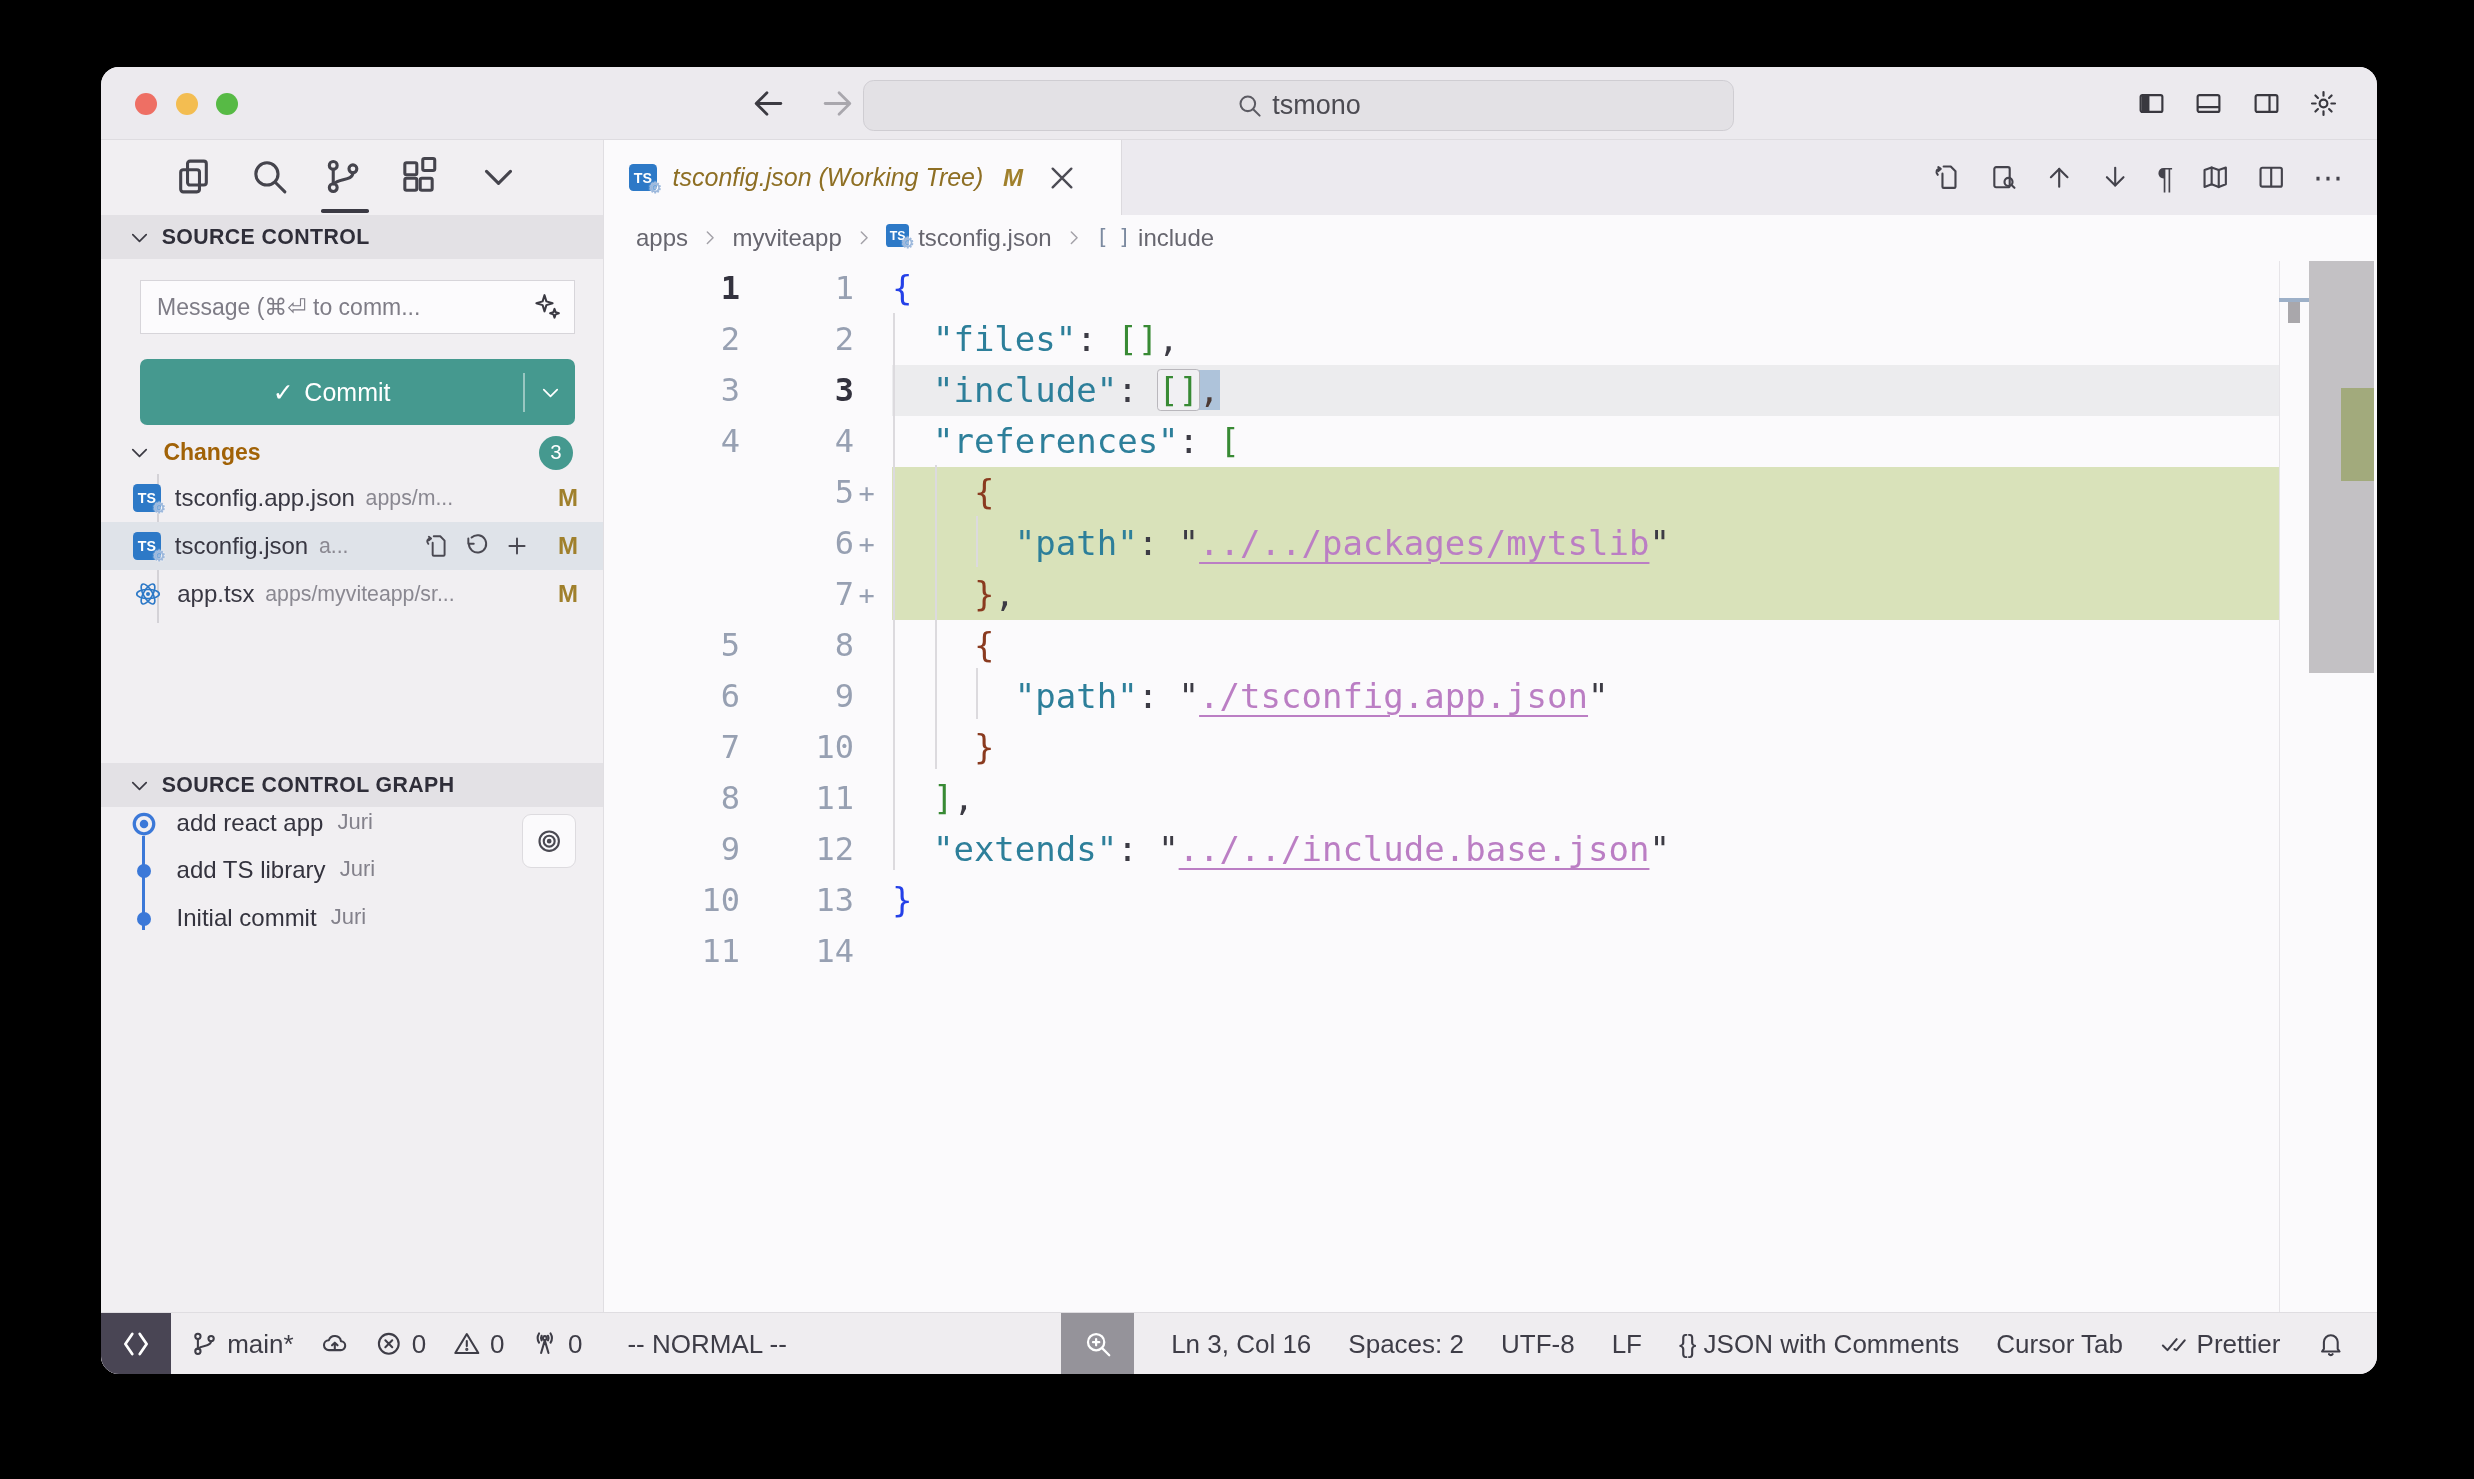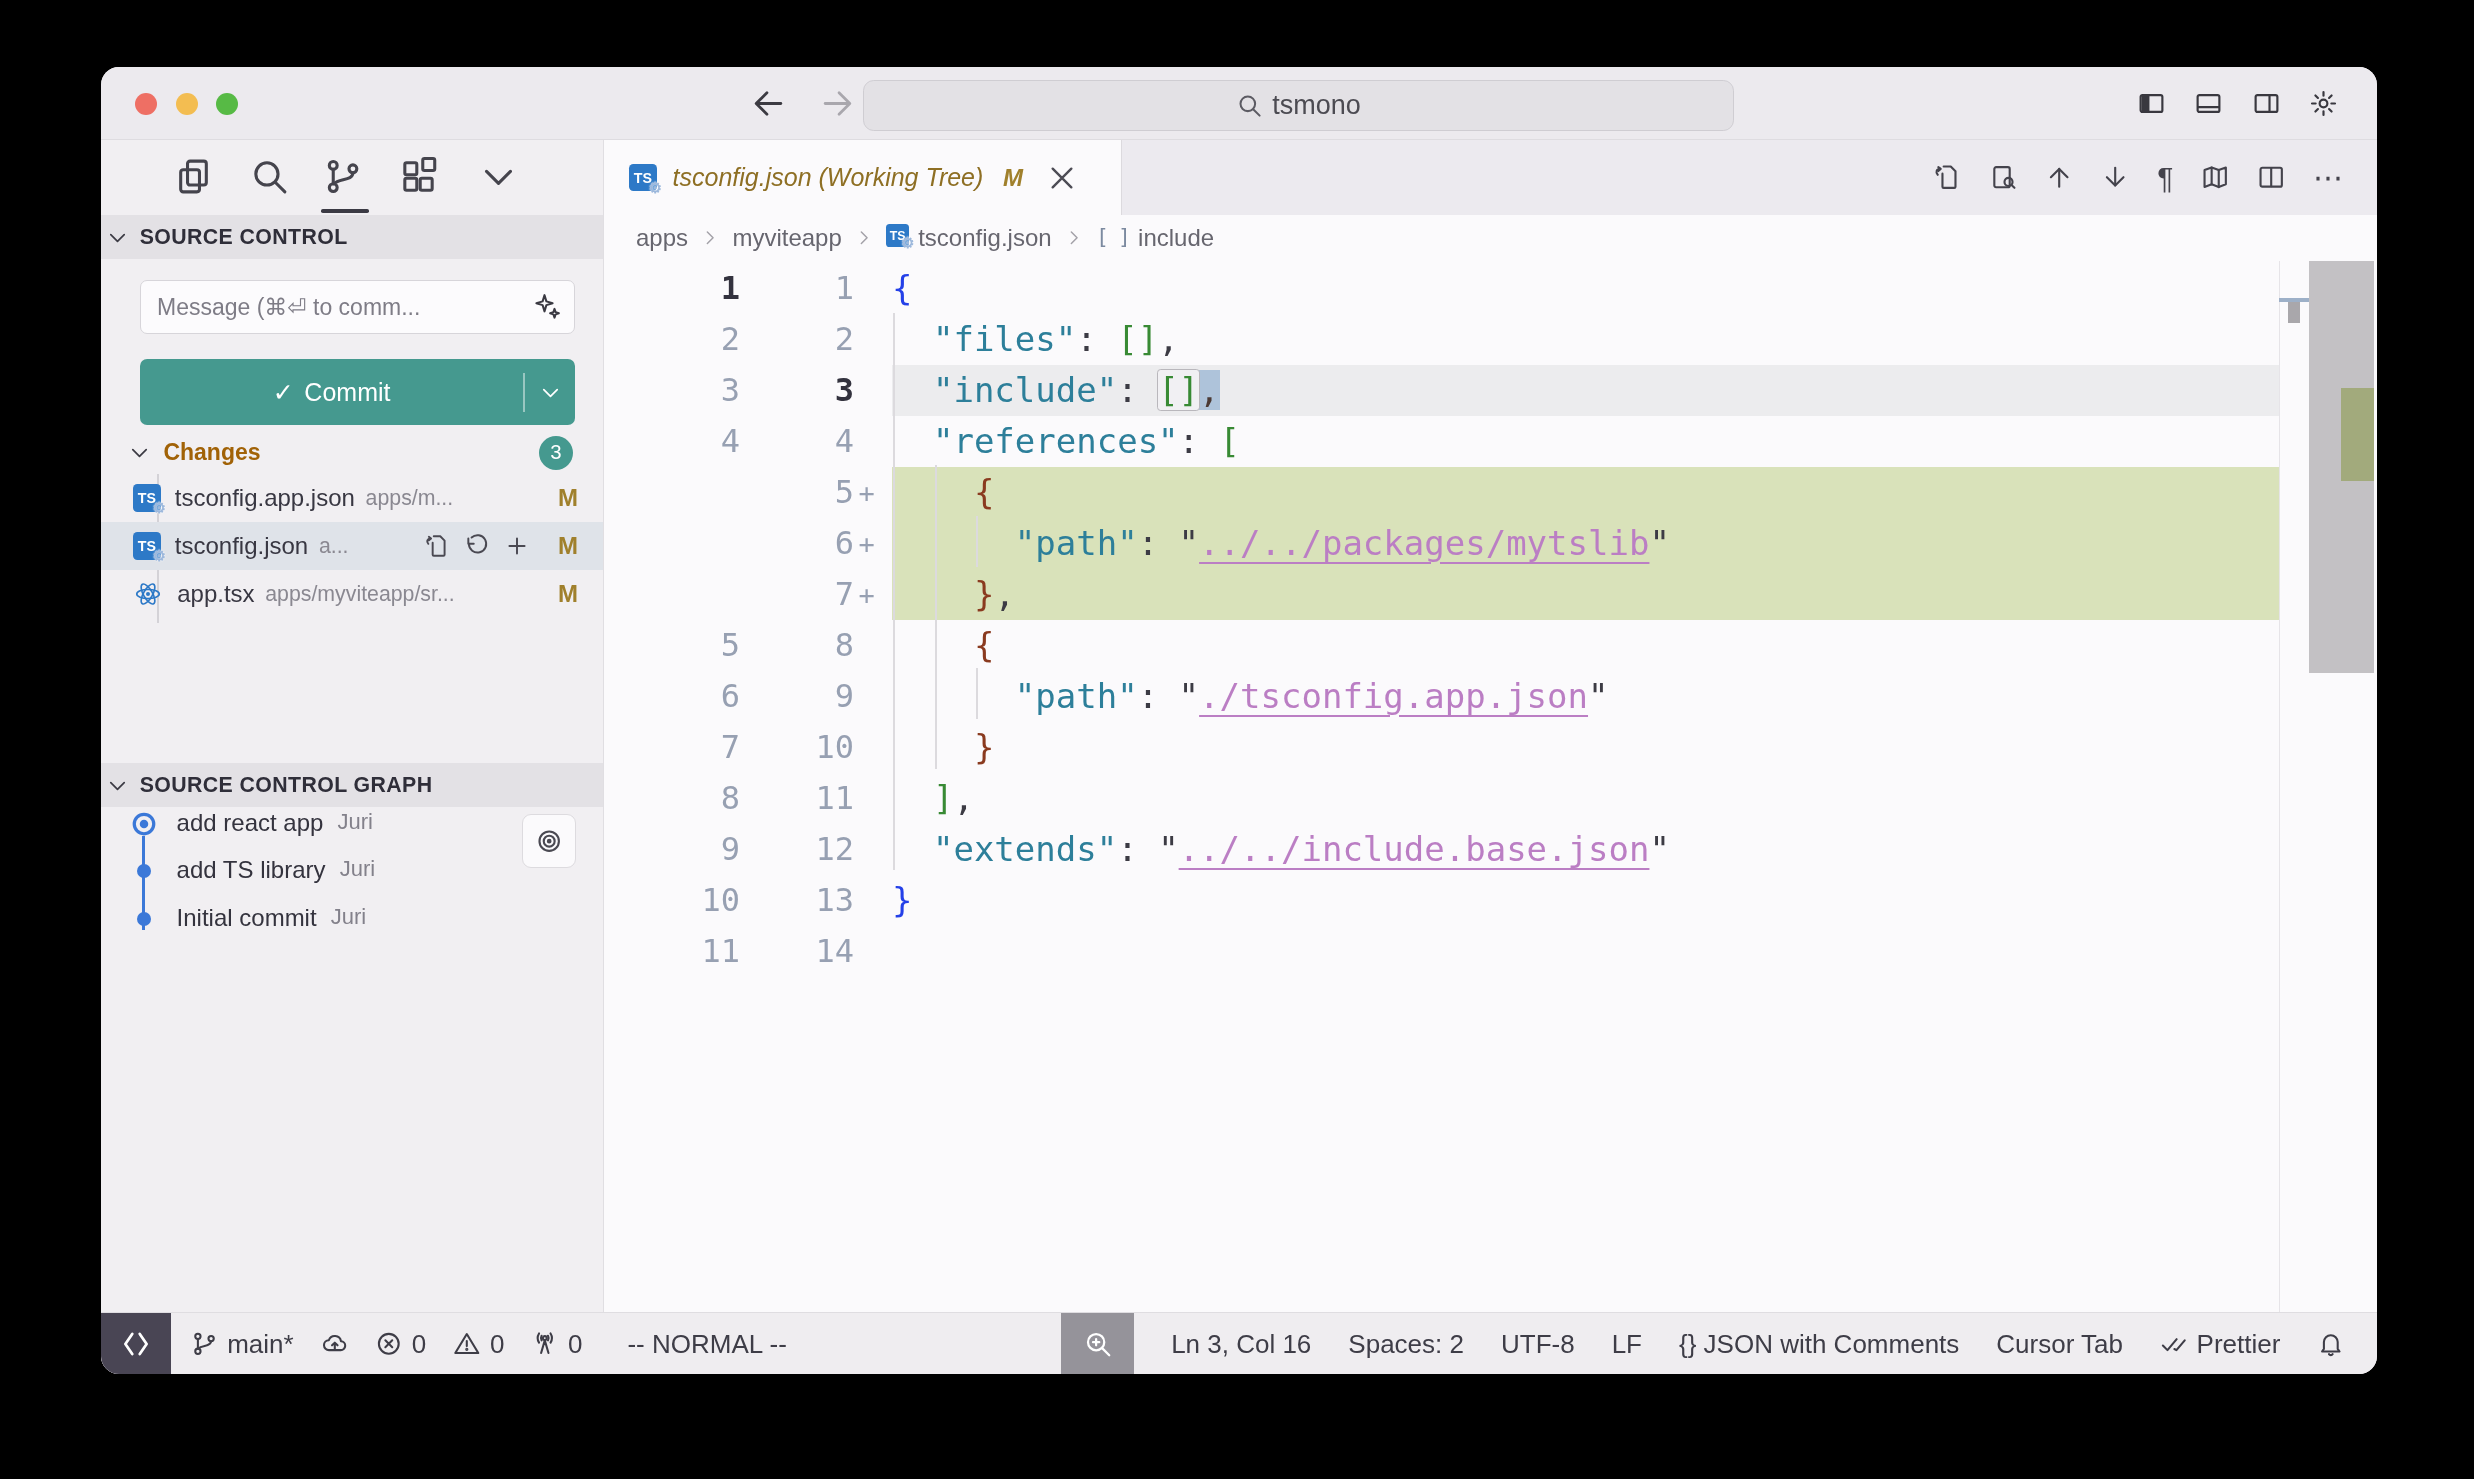--- a/index.html
+++ b/index.html
@@ -22,24 +22,24 @@
   .tbicons .ic{width:29px;height:29px;}
   
   .content{position:relative;height:1172px;}
   
   .sidebar{position:absolute;left:0;top:0;width:502px;height:1172px;background:#f1eff2;border-right:0.9px solid #e0dee2;}
   .actbar{position:absolute;left:0;top:0;width:502px;height:75px;display:flex;align-items:center;}
   .actbar .slot{position:absolute;top:16px;width:43px;height:43px;color:#45444d;}
   .actbar .ic{width:41px;height:41px;}
   .act-underline{position:absolute;left:220px;top:69px;width:48px;height:3.6px;background:#3b3a44;border-radius:1.8px;}
   .sec-header{position:absolute;left:0;width:502px;height:44px;background:#e3e1e5;display:flex;align-items:center;
-    gap:10.7px;padding-left:5px;box-sizing:border-box;font-size:21.3px;font-weight:bold;letter-spacing:0.4px;color:#2f2e39;}
+    gap:10.7px;padding-left:27px;box-sizing:border-box;font-size:21.3px;font-weight:bold;letter-spacing:0.4px;color:#2f2e39;}
   .sec-header .ic{width:23px;height:23px;color:#3c3b44;flex:0 0 auto}
   .msgbox{position:absolute;left:39px;top:140px;width:435px;height:54px;background:#fcfbfd;border:1.8px solid #d7d5da;
-    border-radius:7px;box-sizing:border-box;display:flex;align-items:center;padding:0 12.4px 0 16px;}
+    border-radius:0;box-sizing:border-box;display:flex;align-items:center;padding:0 12.4px 0 16px;}
   .msgbox .ph{flex:1;font-size:23px;color:#7e7c86;white-space:nowrap;overflow:hidden;}
   .msgbox .ic{width:30px;height:30px;color:#3a3942;flex:0 0 auto}
   .commit{position:absolute;left:39px;top:219px;width:435px;height:66px;background:#45998f;border:none;border-radius:7.1px;
     color:#fff;display:flex;align-items:center;box-sizing:border-box;cursor:pointer;padding:0;}
   .commit .main{flex:1;display:flex;align-items:center;justify-content:center;gap:10.7px;font-size:25px;font-weight:500;color:#fff;}
   .commit .chk{font-size:25px}
   .commit .divider{width:1.8px;height:39px;background:rgba(255,255,255,.45);}
   .commit .dd{width:50px;display:flex;align-items:center;justify-content:center;}
   .commit .ic{width:23px;height:23px;color:#fff}
   .changes-hdr{position:absolute;left:0;top:292px;width:502px;height:41px;display:flex;align-items:center;}

